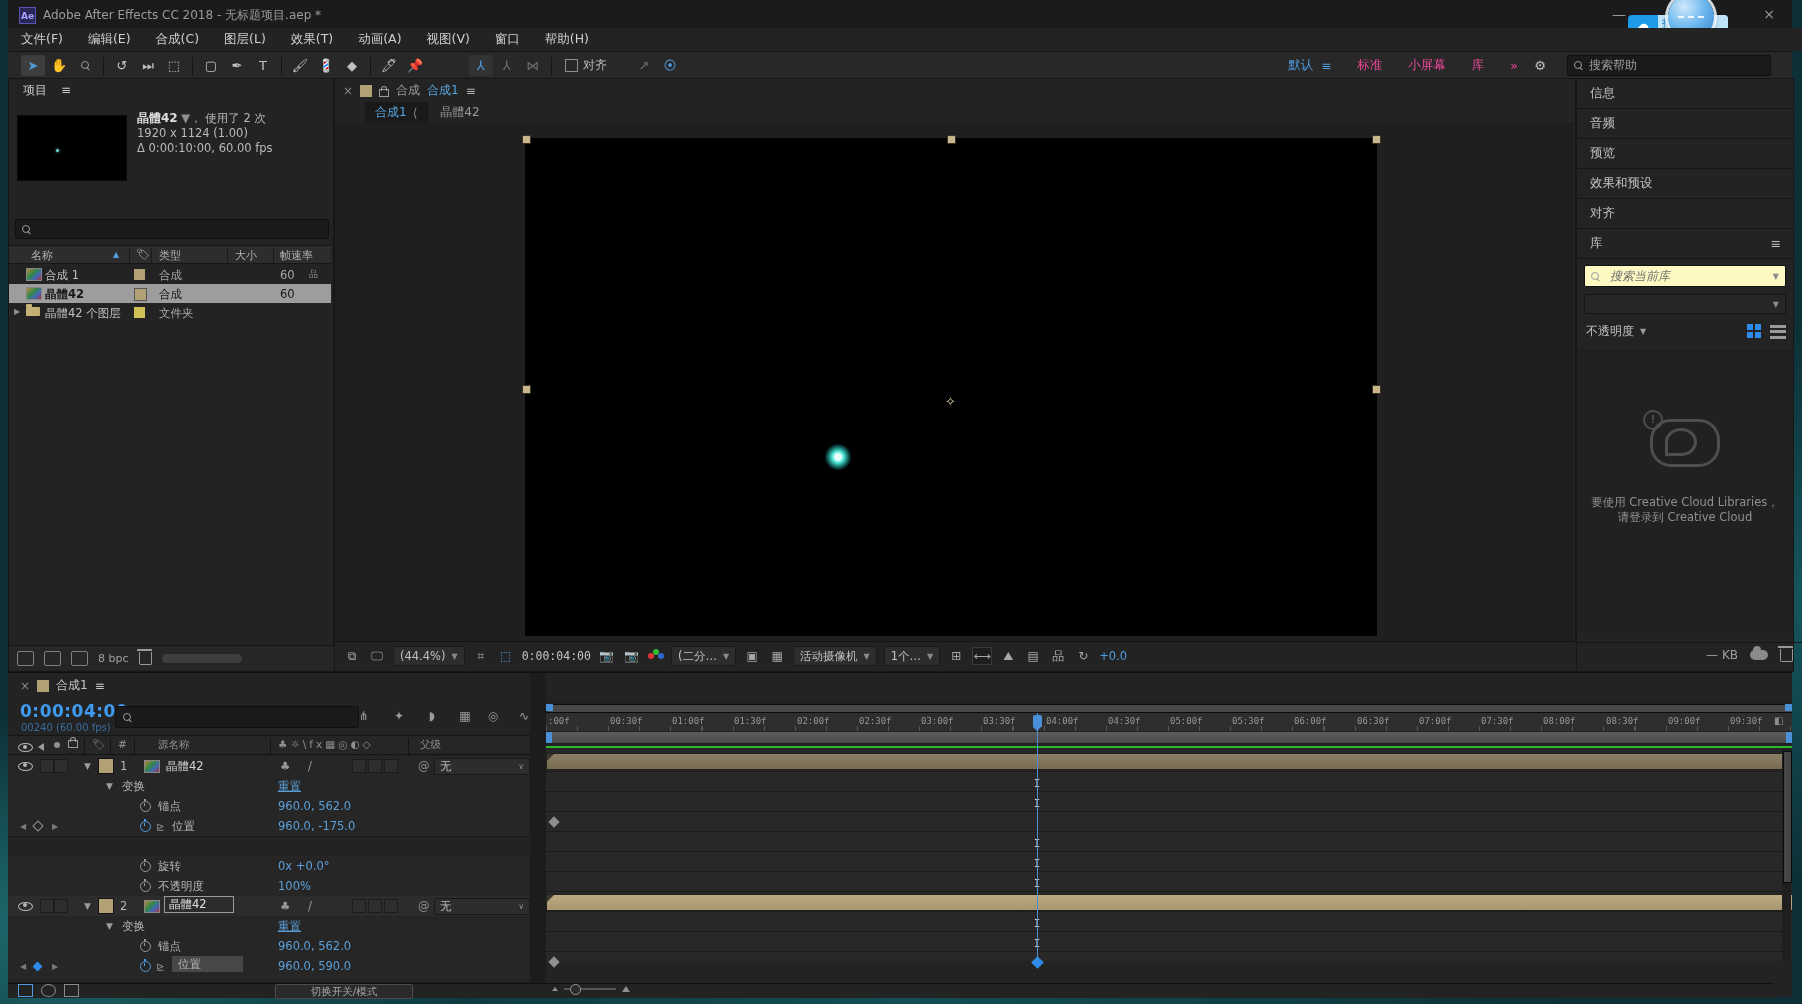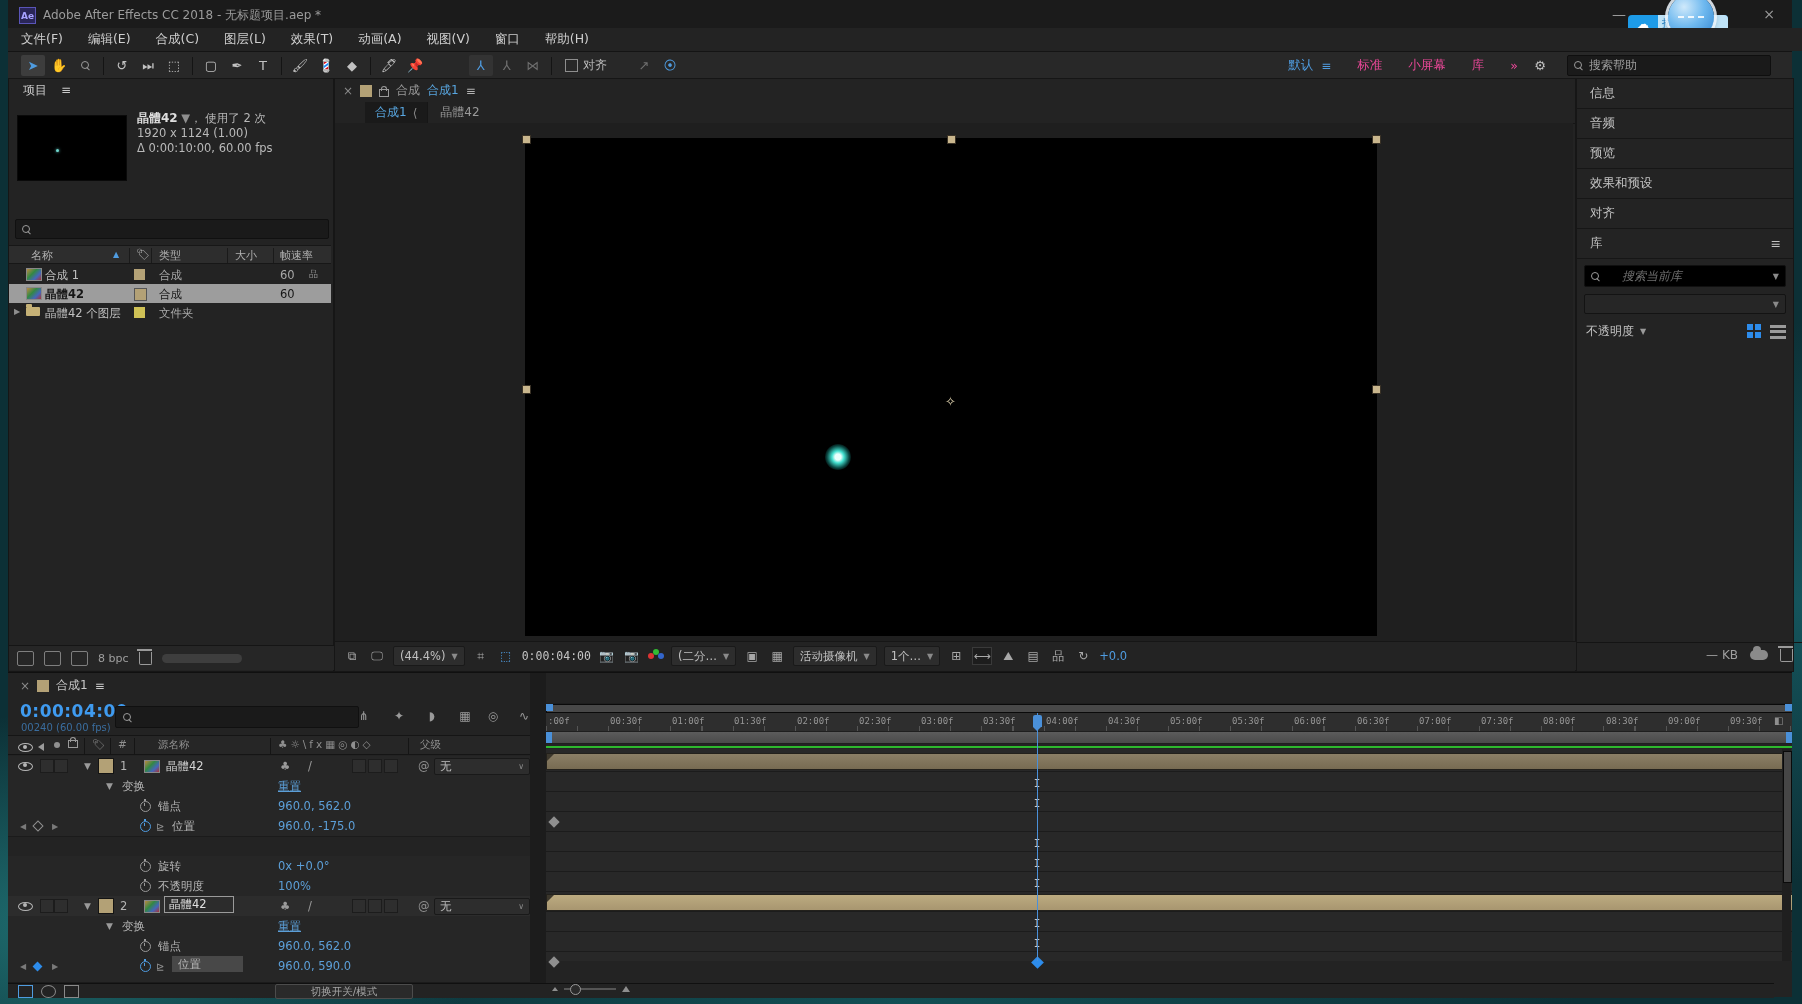--- a/index.html
+++ b/index.html
@@ -83,21 +83,21 @@
     background:radial-gradient(circle,#eafffc 0 3px,#43e0cf 6px,rgba(25,160,150,.45) 11px,transparent 14px)}
   .vbar{left:0;top:562px;width:1238px;height:28px;background:#232323;border-top:1px solid #161616;display:flex;align-items:center;gap:7px;padding-left:8px;color:#9e9e9e;font-size:11.5px}
   .dd{height:18px;background:#2d2d2d;border:1px solid #191919;border-radius:2px;display:flex;align-items:center;gap:6px;padding:0 6px;color:#c0c0c0}
   .dd .car{font-size:8px;color:#8a8a8a}
   .vico{width:18px;height:16px;display:flex;align-items:center;justify-content:center;color:#a8a8a8;font-size:12px}
   .rgbdots{position:relative;width:16px;height:14px}
   .rgbdots i{position:absolute;width:6px;height:6px;border-radius:50%}
   
   .rcol{left:1568px;top:78px;width:216px;height:592px;background:#232323;border:1px solid #161616}
   .rhead{height:29px;border-bottom:1px solid #161616;display:flex;align-items:center;padding-left:13px;color:#c3c3c3;font-size:12.5px}
-  .libsearch{margin:6px 7px 0 7px;height:20px;background:#000000;border:1px solid #101010;border-radius:2px;display:flex;align-items:center;gap:22px;padding:0 6px}
+  .libsearch{margin:6px 7px 0 7px;height:20px;background:#fef9c3;border:1px solid #101010;border-radius:2px;display:flex;align-items:center;gap:10px;padding:0 6px}
   .libdd{margin:7px 7px 0 7px;height:18px;background:#262626;border:1px solid #131313;border-radius:2px;position:relative}
   .viewby{margin:9px 7px 0 9px;display:flex;align-items:center;color:#c3c3c3}
   .gridico{width:15px;height:15px;display:grid;grid-template-columns:6px 6px;grid-template-rows:6px 6px;gap:2px}
   .gridico i{background:#2d8ceb}
   .listico{width:16px;height:14px;display:flex;flex-direction:column;justify-content:space-between;padding:1px 0}
   .listico i{height:3px;background:#9a9a9a}
   .ccarea{margin-top:10px;height:282px;border-top:1px solid #1a1a1a;background:#212121;position:relative;text-align:center;color:#8f8f8f;font-size:11.5px}
   .ccicon{margin:68px auto 28px auto;width:64px;height:42px;border:3px solid #4e4e4e;border-radius:21px;position:relative}
   .ccicon::before{content:'!';position:absolute;left:-10px;top:-12px;width:16px;height:16px;border:2px solid #4e4e4e;border-radius:50%;color:#4e4e4e;font-size:11px;line-height:16px;font-weight:bold}
   .ccicon::after{content:'';position:absolute;left:12px;top:6px;width:26px;height:22px;border:3px solid #4e4e4e;border-radius:50% 50% 50% 0}
@@ -150,21 +150,21 @@
   .grows{left:0;top:76px;width:1246px;height:212px;background:#282828;
     background-image:repeating-linear-gradient(#282828 0 19px,#1c1c1c 19px 20px);background-position:0 3px}
   .lbar{position:absolute;left:0;width:1246px;height:15px;border:1px solid #23211c}
   .lbar.dark{background:linear-gradient(#8b7f66,#776b52)}
   .lbar.light{background:linear-gradient(#bcab80,#a89670)}
   .lbar .fold{position:absolute;left:0;top:0;border-left:7px solid #3c372c;border-bottom:7px solid transparent}
   .ibeam{position:absolute;color:#c9c9c9;font-size:11px;font-family:"DejaVu Sans Mono",monospace;transform:translate(-50%,-50%)}
   .playline{position:absolute;top:40px;width:1px;height:248px;background:#4a90d9}
   .playhead{position:absolute;top:42px;width:9px;height:12px;background:#4a90d9;border-radius:2px 2px 0 0;transform:translateX(-4px)}
   .playhead::after{content:'';position:absolute;left:0;top:12px;border-left:4.5px solid transparent;border-right:4.5px solid transparent;border-top:4px solid #4a90d9}
-  .tlfoot{left:0;top:310px;width:1766px;height:14px;background:#232323;border-top:1px solid #101010;display:flex;align-items:flex-end;color:#a5a5a5}
+  .tlfoot{left:0;top:310px;width:1766px;height:14px;background:#232323;border-top:1px solid #101010;display:flex;align-items:flex-start;color:#a5a5a5}
   .togglebtn{position:absolute;left:267px;top:0px;width:136px;height:13px;border:1px solid #4c4c4c;border-radius:2px;text-align:center;font-size:10.5px;color:#a5a5a5;line-height:13px;background:#2a2a2a}
   .gutter{left:522px;top:0;width:16px;height:310px;background:#1c1c1c}
   .vscroll{left:1774px;top:76px;width:9px;height:212px;background:#1f1f1f}
   .vscroll .thumb{position:absolute;left:1px;top:2px;width:7px;height:130px;background:#464646}
   .zoomslider{position:absolute;left:544px;top:2px;display:flex;align-items:center;gap:6px;color:#8e8e8e}
   .ztrack{width:52px;height:2px;background:#555;position:relative}
   .zknob{position:absolute;left:6px;top:-4px;width:9px;height:9px;border:1px solid #999;border-radius:50%;background:#2a2a2a}
   .tri{width:0;height:0;border-left:4px solid transparent;border-right:4px solid transparent;border-bottom:6px solid #8e8e8e}
   .tri.small{border-left-width:3px;border-right-width:3px;border-bottom-width:4px}
   .lockico{width:8px;height:6px;border:1px solid #9a9a9a;position:relative;margin-top:4px}
@@ -416,20 +416,25 @@
           <i></i>
           <i></i>
           <i></i>
         </span>
       <span class="listico" style="margin-left:8px">
           <i></i>
           <i></i>
           <i></i>
         </span>
     </div>
+    <div class="ccarea">
+      <div class="ccicon"></div>
+      <div>要使用 Creative Cloud Libraries，</div>
+      <div>请登录到 Creative Cloud</div>
+    </div>
     <div class="libfoot">
       <span>— KB</span>
       <span class="cloudsync"></span>
       <span class="trash"></span>
     </div>
   </div>
 
   <div class="abs tl">
     <div class="abs tltab">
       <span style="color:#8a8a8a">×</span>

